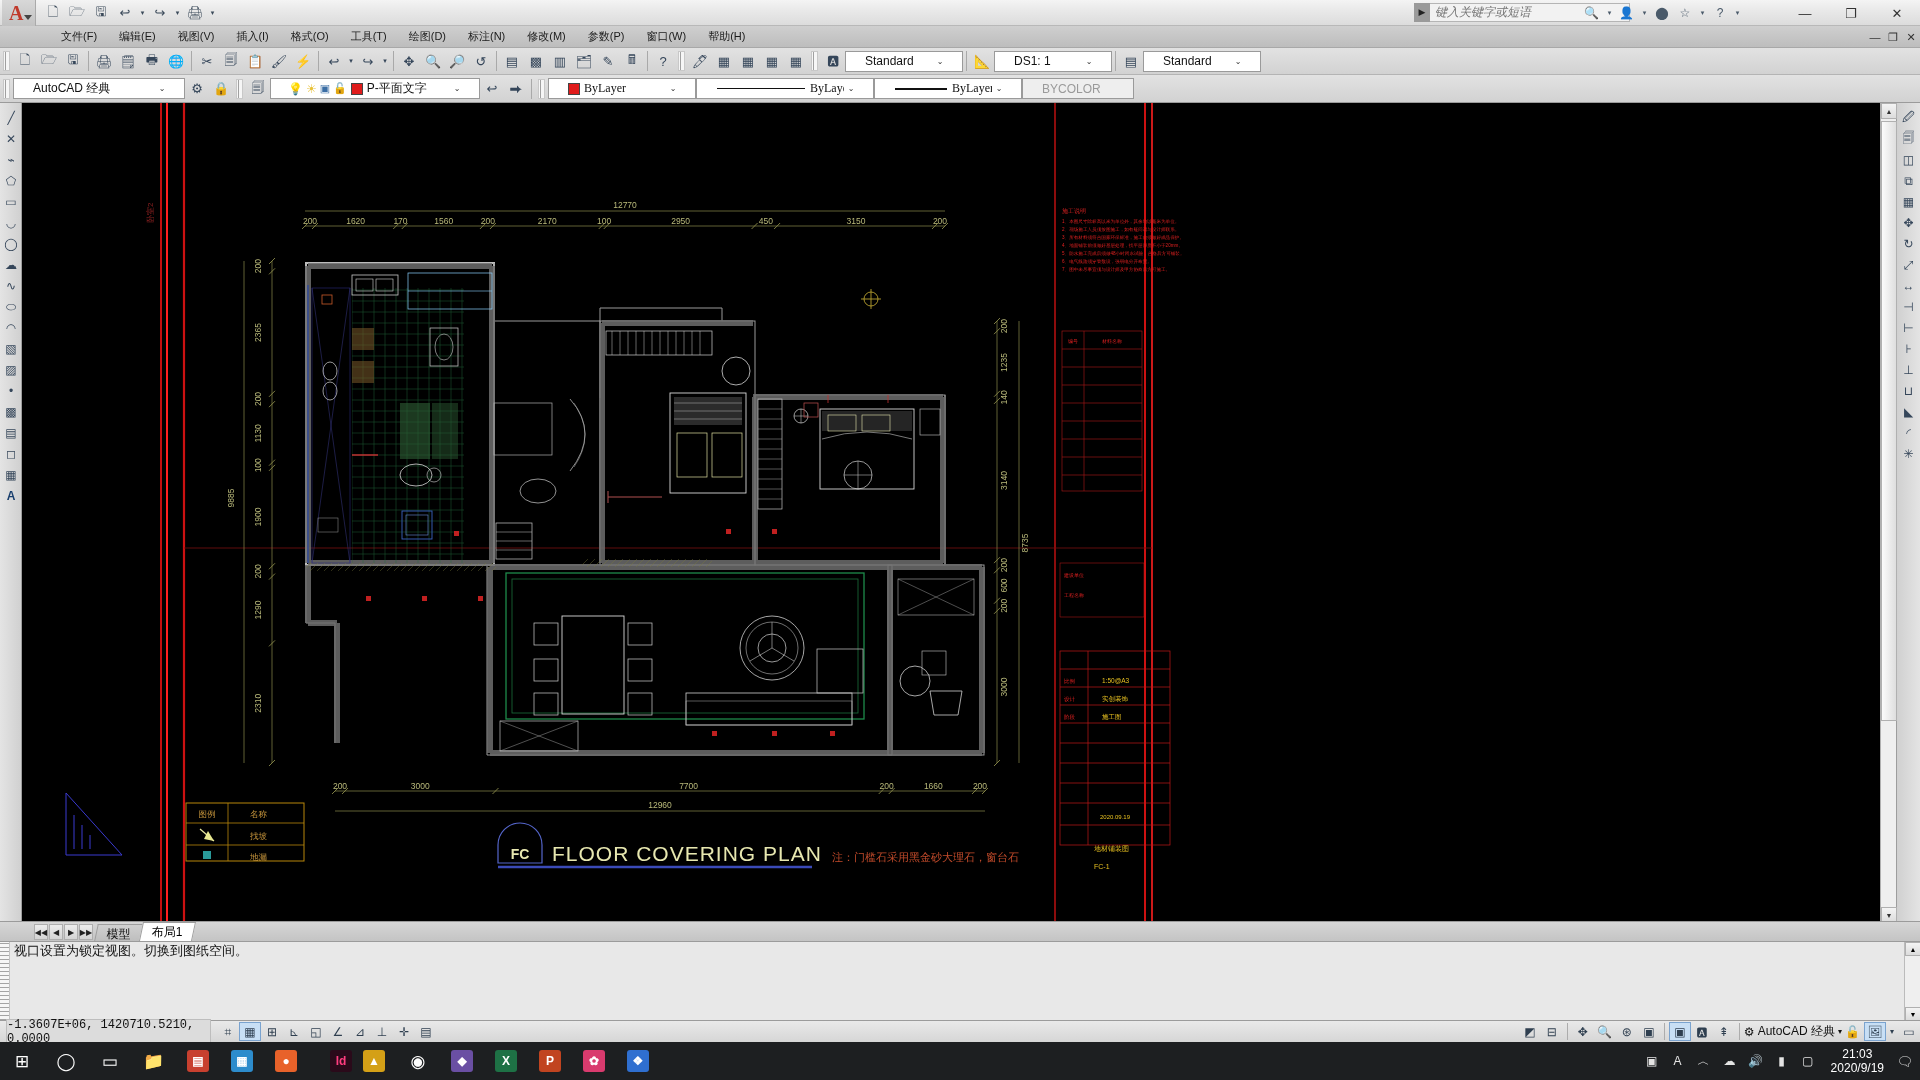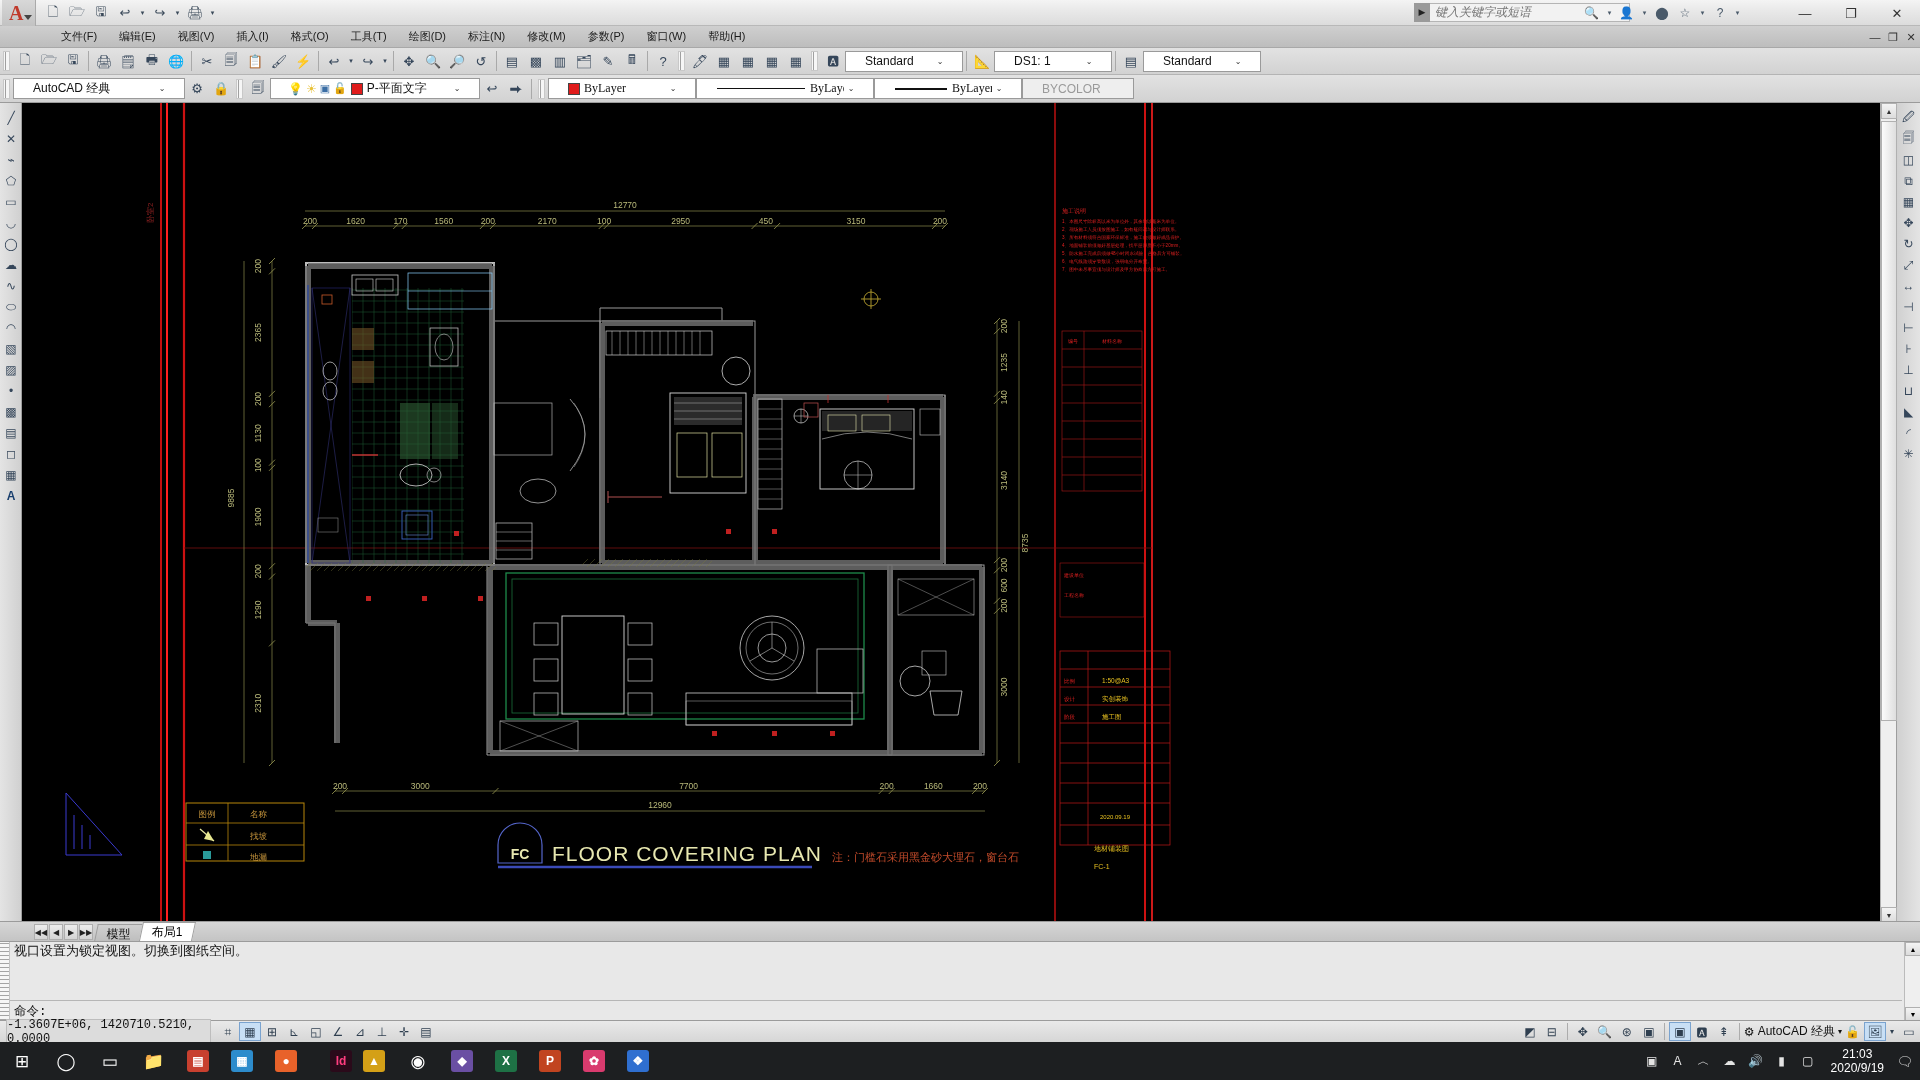--- a/index.html
+++ b/index.html
@@ -869,23 +869,20 @@
 
 <div id="cmdpanel">
   <div id="cmdgrip"></div>
   <div id="cmdtext">
       <div class="ln">视口设置为锁定视图。切换到图纸空间。</div>
     </div>
   <div id="cmdvscroll">
     <div class="sbtn">▲</div>
     <div class="sbtn" style="position:absolute;bottom:0">▼</div>
   </div>
-  <div id="cmdinputwrap">
-    <span>命令:</span>
-  </div>
 </div>
 
 <div id="statusbar">
   <div id="coords">-1.3607E+06,  1420710.5210,  0.0000</div>
   <div style="width:6px"></div>
   <div class="sbtn2">⌗</div>
   <div class="sbtn2 on">▦</div>
   <div class="sbtn2">⊞</div>
   <div class="sbtn2">⊾</div>
   <div class="sbtn2">◱</div>

